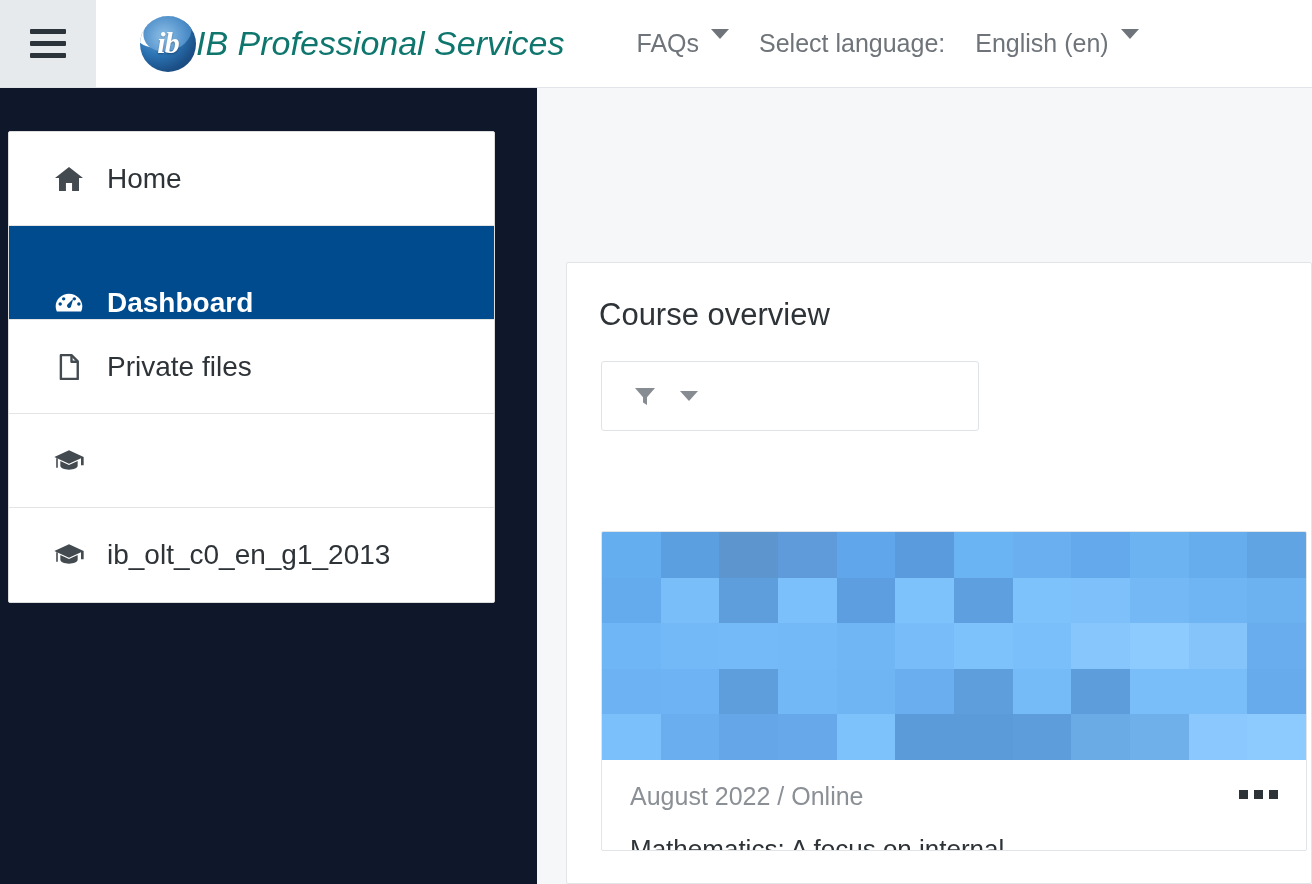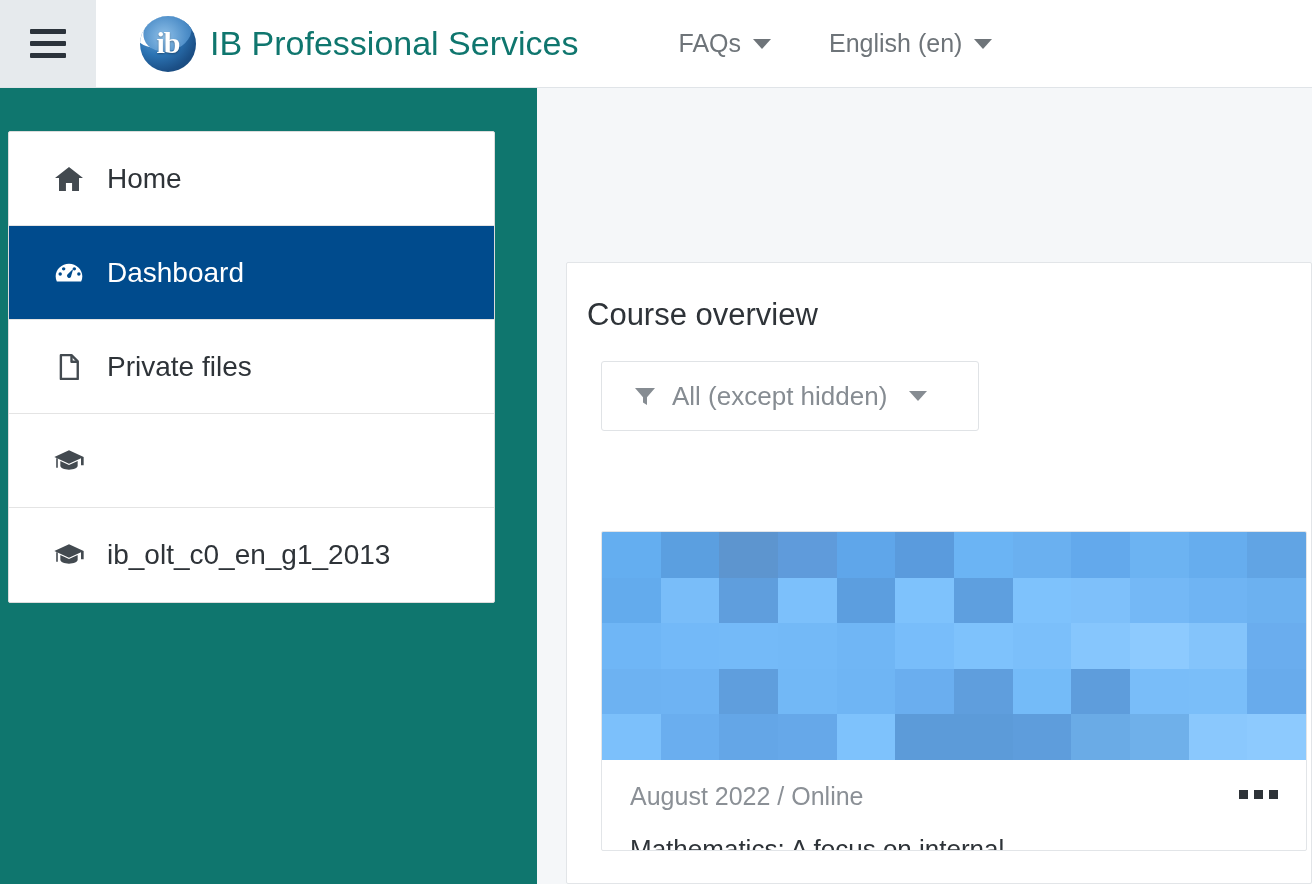--- a/index.html
+++ b/index.html
@@ -24,22 +24,23 @@
     display: flex; flex-direction: column;
     align-items: center; justify-content: center;
     gap: 7px; cursor: pointer; flex: 0 0 auto;
   }
   #hamburger-btn .bar {
     width: 36px; height: 5px;
     background: #2b333b; border-radius: 1px;
   }
   #brand {
     display: flex; align-items: center;
-    margin-left: 44px; gap: 14px;
+    margin-left: 44px; 
     cursor: pointer;
+    font-style: italic;
   }
   #ib-logo {
     width: 56px; height: 56px; position: relative;
     border-radius: 50%;
     background: radial-gradient(circle at 32% 28%, #6fa9dd 0%, #2c74b4 42%, #1b4f86 72%, #15406e 100%);
     overflow: hidden; flex: 0 0 auto;
   }
   #ib-logo .swoosh {
     position: absolute; left: -14%; top: -22%;
     width: 92%; height: 78%;
@@ -68,60 +69,60 @@
   #brand-title {
     font-size: 34px; color: #0f766e;
     font-weight: 400; white-space: nowrap;
   }
   #header-nav {
     display: flex; align-items: center;
     margin-left: 72px; gap: 30px;
     color: #6e7479; font-size: 25px;
   }
   .hdr-item {
-    display: flex; align-items: center; gap: 12px;
-    cursor: pointer; white-space: nowrap; margin-left: 28px;
+    display: flex; gap: 12px;
+    cursor: pointer; white-space: nowrap;
   }
   .caret {
     width: 0; height: 0;
     border-left: 9px solid transparent;
     border-right: 9px solid transparent;
     border-top: 10px solid #6e7479;
   }
   .hdr-static { color: #6e7479; white-space: nowrap; }
 
   
   #page-body {
     position: absolute; left: 0; top: 88px;
     width: 1312px; height: 796px;
   }
   #sidebar-region {
     position: absolute; left: 0; top: 0;
     width: 537px; height: 796px;
-    background: #0f766e;
+    background: #0f172a;
   }
   #nav-card {
     position: absolute; left: 8px; top: 43px;
     width: 487px;
     background: #ffffff;
     border: 1px solid #dcdcdc;
     border-radius: 2px;
     overflow: hidden;
   }
   .nav-item {
     height: 94px;
     display: flex; align-items: center;
     padding-left: 44px; gap: 22px;
     border-bottom: 1px solid #e4e4e4;
     cursor: pointer;
     color: #2e3338; font-size: 28px;
   }
   .nav-item:last-child { border-bottom: none; }
   .nav-item.active {
-    background: #004b8d; color: #ffffff; font-weight: 400;
+    background: #004b8d; color: #ffffff; font-weight: 700; align-items: flex-end;
   }
   .nav-item .nav-icon {
     width: 32px; height: 32px;
     display: flex; align-items: center; justify-content: center;
     flex: 0 0 auto;
   }
   .nav-item .nav-icon svg { display: block; }
   .nav-label { white-space: nowrap; }
 
   
@@ -131,21 +132,21 @@
     background: #f5f7f9;
   }
   #course-panel {
     position: absolute; left: 29px; top: 174px;
     width: 746px; height: 622px;
     background: #ffffff;
     border: 1px solid #e2e5e8;
     border-radius: 2px;
   }
   #panel-title {
-    margin: 34px 0 0 20px;
+    margin: 34px 0 0 32px;
     font-size: 31px; color: #2e3338; font-weight: 400;
   }
   #filter-dropdown {
     margin: 28px 0 0 34px;
     width: 378px; height: 70px;
     border: 1px solid #e0e3e6;
     border-radius: 3px;
     display: flex; align-items: center;
     gap: 14px; padding-left: 30px;
     cursor: pointer;
@@ -213,20 +214,21 @@
       <div class="letters">ib</div>
     </div>
     <div id="brand-title">IB Professional Services</div>
   </div>
 
   <div id="header-nav">
     <div class="hdr-item">
       <span>FAQs</span>
       <span class="caret"></span>
     </div>
+    <div class="hdr-static">Select language:</div>
     <div class="hdr-item">
       <span>English (en)</span>
       <span class="caret"></span>
     </div>
   </div>
 </div>
 
 <div id="page-body">
 
   <div id="sidebar-region">
@@ -289,21 +291,20 @@
     <div id="course-panel">
 
       <div id="panel-title">Course overview</div>
 
       <div id="filter-dropdown">
         <span class="funnel">
           <svg width="26" height="24" viewBox="0 0 24 24" fill="#868c92">
             <path d="M2 4h20l-8 9.2V21l-4-2.6v-5.2z"></path>
           </svg>
         </span>
-        <span>All (except hidden)</span>
         <span class="caret"></span>
       </div>
 
       <div id="course-card">
         <div id="course-image">
             <div style="background: rgb(100, 174, 240);"></div>
             <div style="background: rgb(91, 159, 224);"></div>
             <div style="background: rgb(93, 149, 207);"></div>
             <div style="background: rgb(95, 155, 219);"></div>
             <div style="background: rgb(95, 166, 234);"></div>

